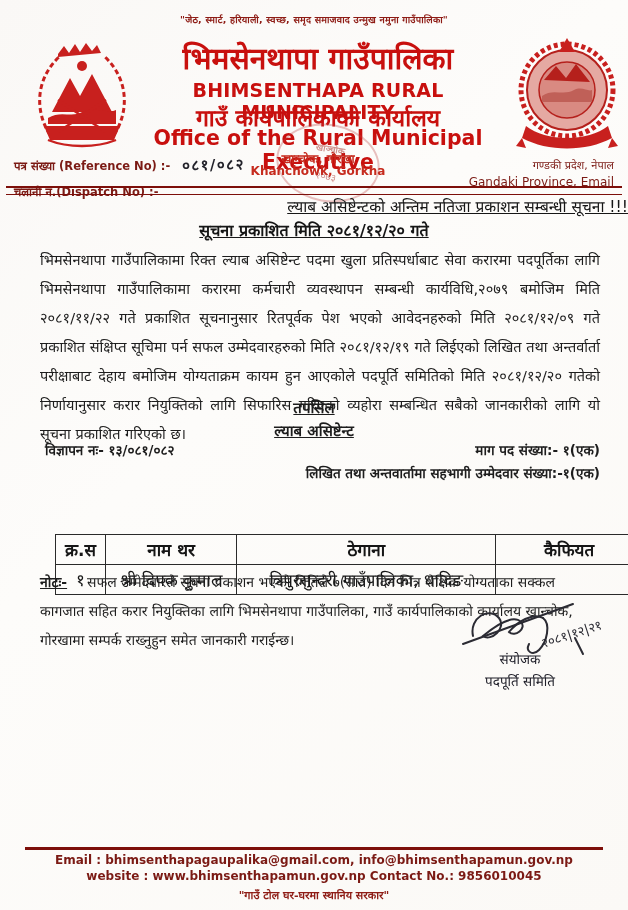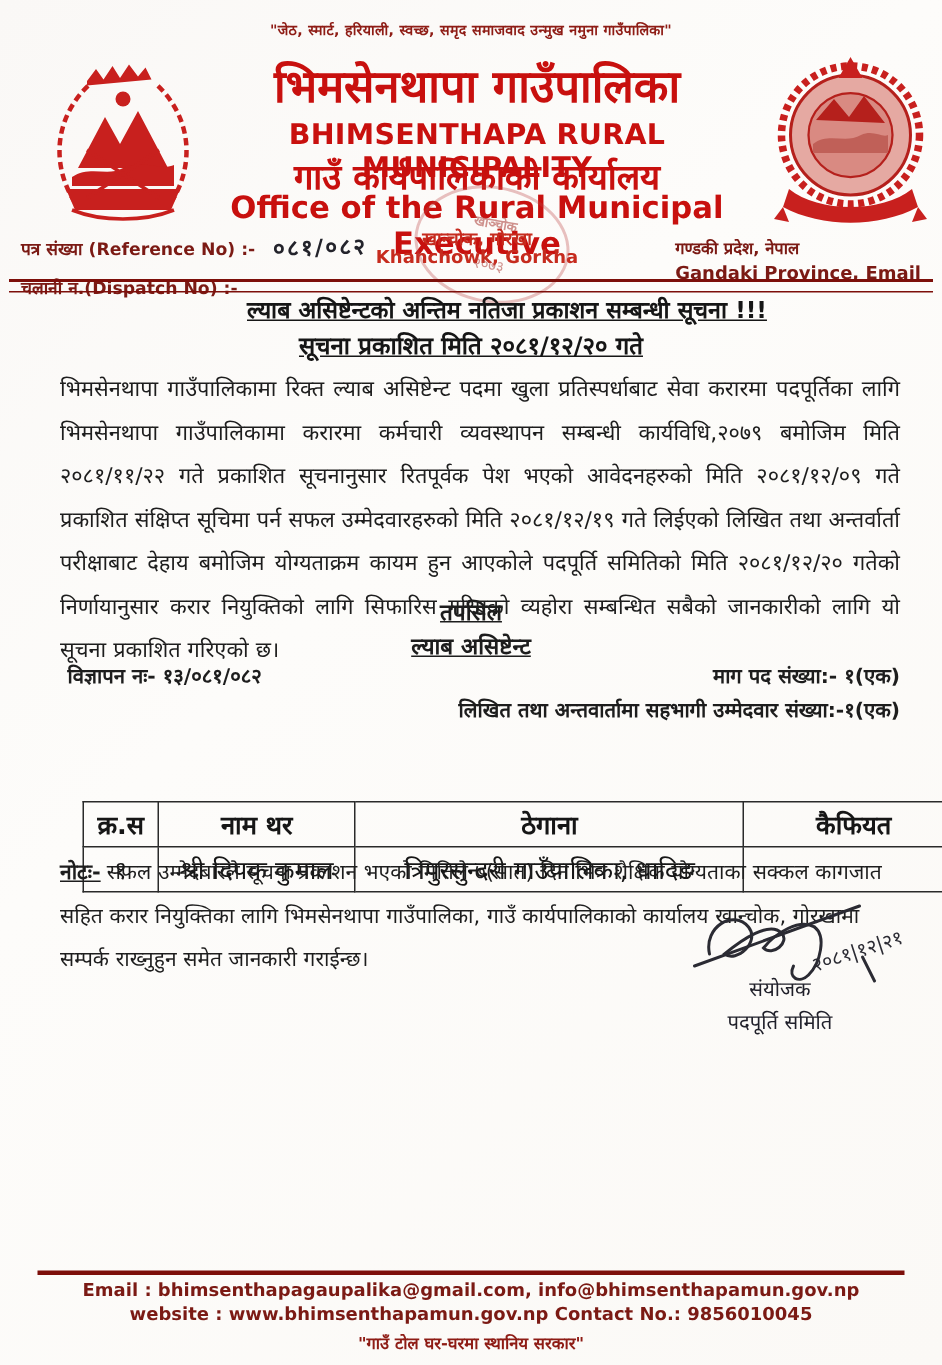--- a/index.html
+++ b/index.html
@@ -41,26 +41,26 @@
   .stamp .s1{margin-top:16px;font-weight:bold;}
   .stamp .s2{margin-top:14px;font-size:10px;}
 
   .ref-block{left:14px;top:154px;font-size:11.5px;color:#7b1a14;font-weight:bold;}
   .ref-line{margin-bottom:10px;}
   .ref-value{
     display:inline-block;color:#23232b;font-size:15px;font-weight:600;
     letter-spacing:1.5px;margin-left:8px;transform:rotate(-1.5deg);
   }
   .dispatch-line{margin-top:2px;}
-  .province-block{right:14px;top:157px;font-size:11px;color:#7b1a14;font-weight:bold;line-height:17px;}
+  .province-block{right:14px;top:157px;text-align:right;font-size:11px;color:#7b1a14;font-weight:normal;line-height:17px;}
   .province-en{font-size:12px;}
 
   .double-rule{top:186px;left:6px;width:616px;height:6px;border-top:2.5px solid #7d0f0a;border-bottom:1.5px solid #7d0f0a;}
 
-  .notice-title{top:195px;left:0;right:0;text-align:center;font-size:15.5px;font-weight:bold;text-decoration:underline;color:#161616;margin-left:48px;}
+  .notice-title{top:195px;left:0;right:0;text-align:right;font-size:15.5px;font-weight:normal;text-decoration:underline;color:#161616;margin-left:48px;}
   .notice-date{top:219px;left:0;right:0;text-align:center;font-size:16px;font-weight:bold;text-decoration:underline;color:#161616;}
 
   .body-par{top:246px;left:40px;width:560px;text-align:justify;font-size:14.5px;line-height:29px;color:#1d1d1d;}
 
   .tapasil-h{top:397px;left:0;right:0;text-align:center;font-size:15px;font-weight:bold;text-decoration:underline;}
   .tapasil-p{top:420px;left:0;right:0;text-align:center;font-size:15px;font-weight:bold;text-decoration:underline;}
 
   .det-row1-l{top:441px;left:45px;font-size:13.5px;font-weight:bold;}
   .det-row1-r{top:441px;right:28px;font-size:13.5px;font-weight:bold;text-align:left;}
   .det-row2-l{top:464px;left:45px;font-size:13.5px;font-weight:bold;}
@@ -70,21 +70,21 @@
     position:absolute;top:504px;left:55px;width:588px;
     border-collapse:collapse;font-size:17px;color:#161616;margin-top:30px;
   }
   table.result th,table.result td{
     border:1.6px solid #2a2a2a;text-align:center;padding:3px 4px;height:21px;
   }
   table.result th{font-weight:bold;}
   .col-sn{width:40px;}.col-name{width:120px;}.col-addr{width:245px;}.col-rem{width:135px;}
 
   .note-par{top:568px;left:40px;width:560px;text-align:left;font-size:14px;line-height:29px;color:#1d1d1d;}
-  .note-label{font-weight:bold;text-decoration:underline;margin-right:4px;}
+  .note-label{font-weight:bold;text-decoration:underline;margin-right:20px;}
 
   .sig-svg{left:455px;top:598px;width:165px;height:62px;}
   .sig-role{left:455px;top:650px;width:130px;text-align:center;font-size:13.5px;color:#20202a;}
   .sig-committee{left:445px;top:672px;width:150px;text-align:center;font-size:13.5px;color:#20202a;}
 
   .footer-rule{top:847px;left:25px;width:578px;height:3px;background:#7d0f0a;}
   .footer-email{top:853px;left:0;right:0;text-align:center;font-size:12px;font-weight:600;color:#7b1a14;}
   .footer-web{top:869px;left:0;right:0;text-align:center;font-size:12px;font-weight:600;color:#7b1a14;}
   .footer-slogan{top:887px;left:0;right:0;text-align:center;font-size:11px;font-weight:bold;color:#8e1c15;}
 </style>

